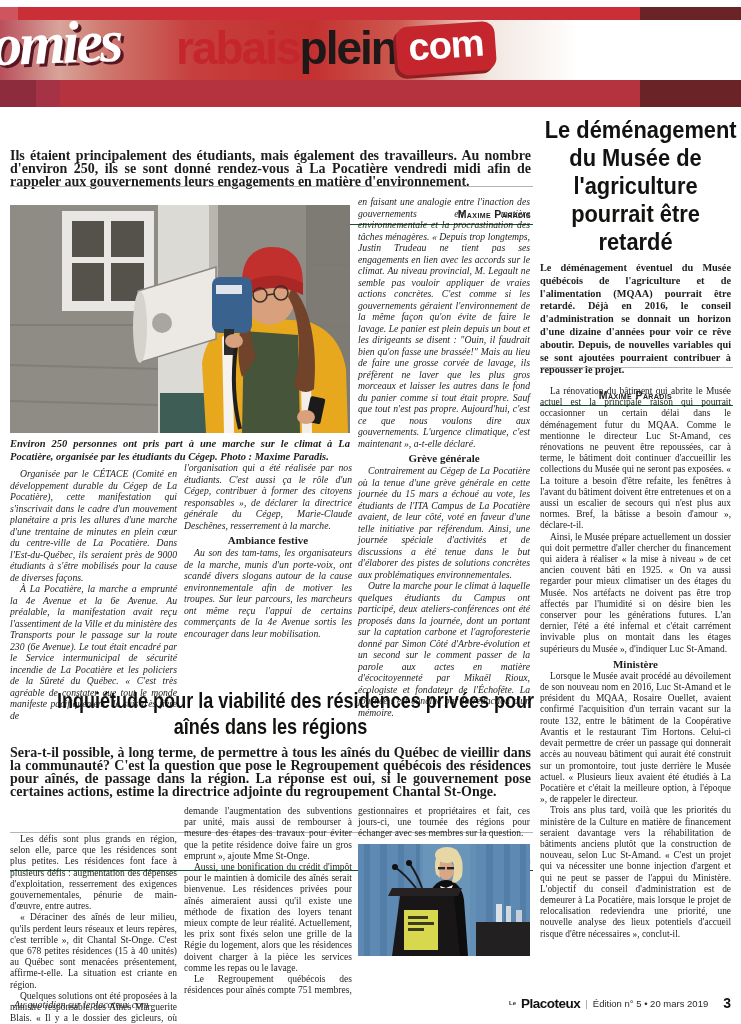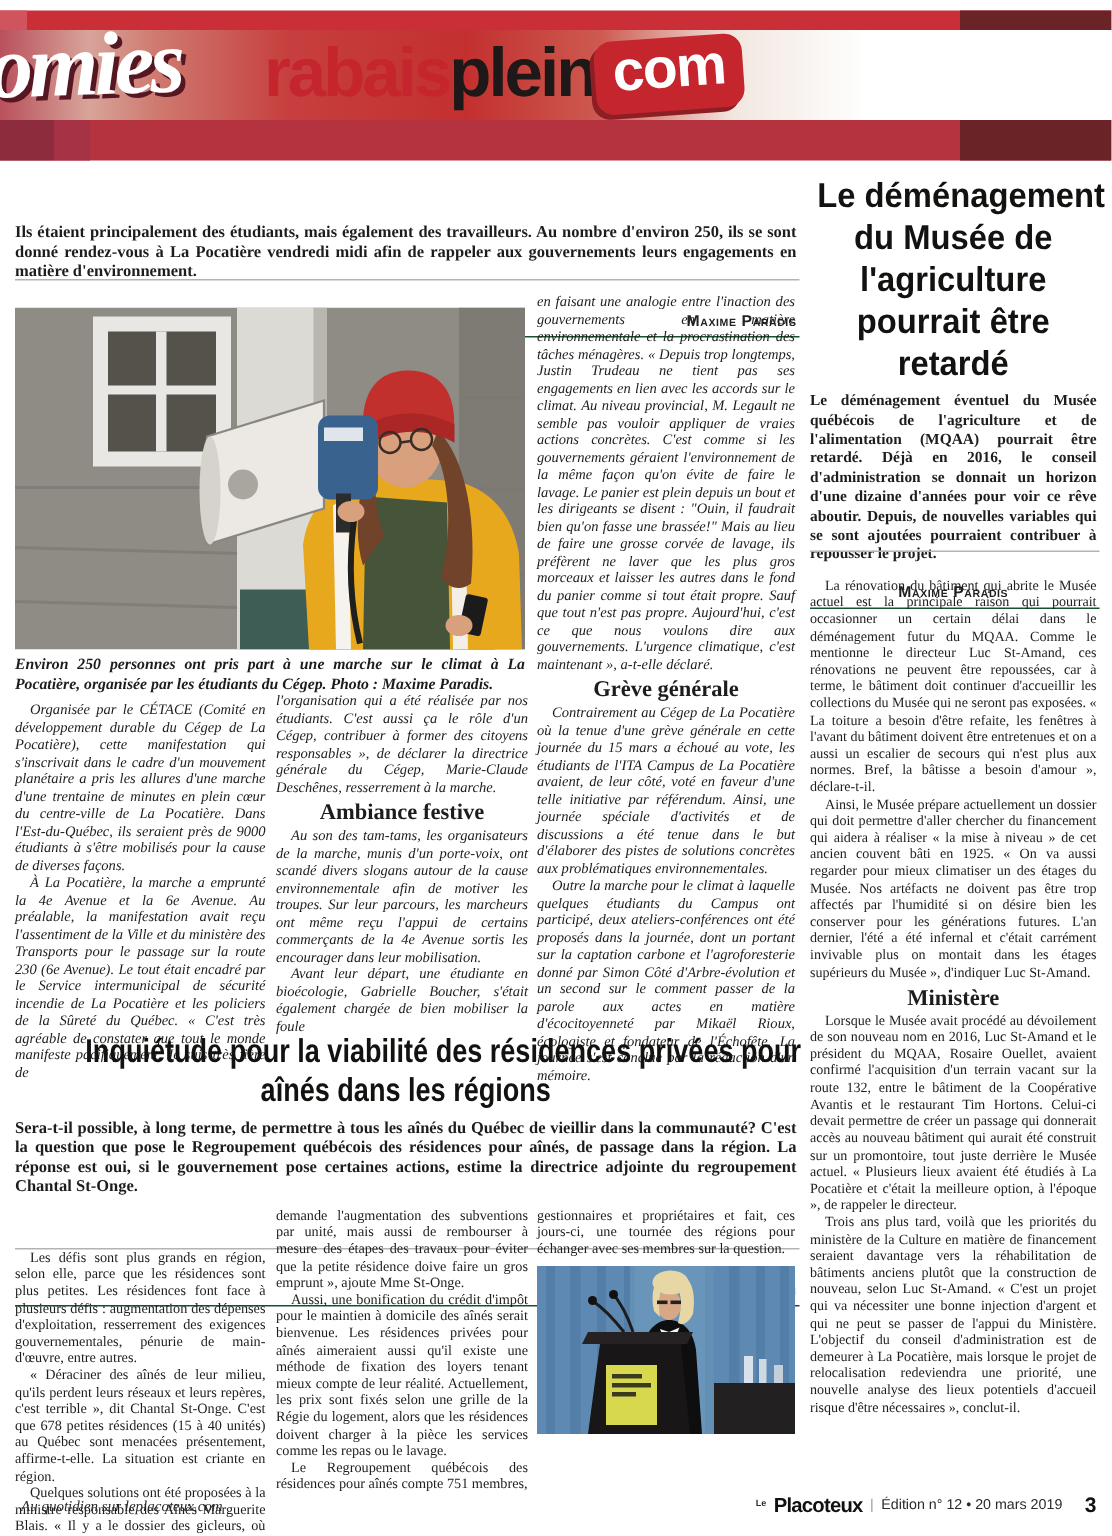--- a/index.html
+++ b/index.html
@@ -26,31 +26,31 @@
     font-size:46px;letter-spacing:-2px;white-space:nowrap;}
   .logo .rabais{color:#c5262d;}
   .logo .chocs{color:#1e1818;}
   .logo .combox{display:inline-block;background:#c5262d;color:#fff;border-radius:12px;
     padding:0 12px 6px 12px;font-size:38px;letter-spacing:-1px;
     transform:rotate(-4deg) translateY(-6px);box-shadow:-3px 3px 0 #8c1f24;}
 
   
   .headline{font-family:"Liberation Sans",sans-serif;font-weight:bold;color:#121210;text-align:center;}
   .hline{display:block;white-space:nowrap;transform:scaleX(0.85);transform-origin:50% 50%;}
-  .lead{font-weight:bold;font-size:11px;line-height:13px;text-align:justify;}
+  .lead{font-weight:bold;font-size:14px;line-height:13px;text-align:justify;}
   .bylinebox{border-top:1px solid #b3b3b3;border-bottom:1px solid #14532d;
     text-align:right;padding:17px 2px 2px 0;}
   .byline{font-family:"Liberation Sans",sans-serif;font-weight:bold;font-size:10.5px;
     font-variant:small-caps;letter-spacing:.4px;color:#222;}
   .col p{margin:0;text-indent:10px;text-align:justify;}
   .col p.noindent{text-indent:0;}
   .maincol p{font-size:9.7px;line-height:11.5px;font-style:italic;}
   .rightcol p{font-size:9.4px;line-height:11.2px;}
   .botcol p{font-size:9.5px;line-height:11.2px;}
-  .subhead{font-weight:bold;text-align:center;font-size:15px;margin:3px 0 1px 0;text-indent:0 !important;}
+  .subhead{font-weight:bold;text-align:center;font-size:11px;margin:3px 0 1px 0;text-indent:0 !important;}
   .caption{font-weight:bold;font-style:italic;font-size:10.5px;line-height:13px;text-align:justify;}
 
   
   .footer-left{left:14px;top:999px;font-style:italic;font-size:10px;color:#2a2a2a;}
   .footer-right{right:10px;top:995px;font-family:"Liberation Sans",sans-serif;
     font-size:9.5px;color:#2a2a2a;display:flex;align-items:center;gap:5px;}
   .brand-le{font-size:6px;font-weight:bold;}
   .brand{font-weight:bold;font-size:13.5px;letter-spacing:-0.5px;color:#111;}
   .pipe{color:#999;}
   .pagenum{font-weight:bold;font-size:14px;color:#111;margin-left:10px;}
@@ -131,21 +131,20 @@
   <div class="abs caption" style="left:10px;top:437px;width:340px;">Environ 250 personnes ont pris part à une marche sur le climat à La Pocatière, organisée par les étudiants du Cégep. Photo : Maxime Paradis.</div>
 
   <div class="abs col maincol" style="left:10px;top:468px;width:167px;">
     <p>Organisée par le CÉTACE (Comité en développement durable du Cégep de La Pocatière), cette manifestation qui s'inscrivait dans le cadre d'un mouvement planétaire a pris les allures d'une marche d'une trentaine de minutes en plein cœur du centre-ville de La Pocatière. Dans l'Est-du-Québec, ils seraient près de 9000 étudiants à s'être mobilisés pour la cause de diverses façons.</p>
     <p>À La Pocatière, la marche a emprunté la 4e Avenue et la 6e Avenue. Au préalable, la manifestation avait reçu l'assentiment de la Ville et du ministère des Transports pour le passage sur la route 230 (6e Avenue). Le tout était encadré par le Service intermunicipal de sécurité incendie de La Pocatière et les policiers de la Sûreté du Québec. « C'est très agréable de constater que tout le monde manifeste pacifiquement. Je suis très fière de</p>
   </div>
   <div class="abs col maincol" style="left:184px;top:462px;width:168px;">
     <p class="noindent">l'organisation qui a été réalisée par nos étudiants. C'est aussi ça le rôle d'un Cégep, contribuer à former des citoyens responsables », de déclarer la directrice générale du Cégep, Marie-Claude Deschênes, resserrement à la marche.</p>
     <div class="subhead">Ambiance festive</div>
     <p>Au son des tam-tams, les organisateurs de la marche, munis d'un porte-voix, ont scandé divers slogans autour de la cause environnementale afin de motiver les troupes. Sur leur parcours, les marcheurs ont même reçu l'appui de certains commerçants de la 4e Avenue sortis les encourager dans leur mobilisation.</p>
-    <p>Avant leur départ, une étudiante en bioécologie, Gabrielle Boucher, s'était également chargée de bien mobiliser la foule</p>
   </div>
   <div class="abs col maincol" style="left:358px;top:196px;width:172px;">
     <p class="noindent">en faisant une analogie entre l'inaction des gouvernements en matière environnementale et la procrastination des tâches ménagères. « Depuis trop longtemps, Justin Trudeau ne tient pas ses engagements en lien avec les accords sur le climat. Au niveau provincial, M. Legault ne semble pas vouloir appliquer de vraies actions concrètes. C'est comme si les gouvernements géraient l'environnement de la même façon qu'on évite de faire le lavage. Le panier est plein depuis un bout et les dirigeants se disent : "Ouin, il faudrait bien qu'on fasse une brassée!" Mais au lieu de faire une grosse corvée de lavage, ils préfèrent ne laver que les plus gros morceaux et laisser les autres dans le fond du panier comme si tout était propre. Sauf que tout n'est pas propre. Aujourd'hui, c'est ce que nous voulons dire aux gouvernements. L'urgence climatique, c'est maintenant », a-t-elle déclaré.</p>
     <div class="subhead">Grève générale</div>
     <p>Contrairement au Cégep de La Pocatière où la tenue d'une grève générale en cette journée du 15 mars a échoué au vote, les étudiants de l'ITA Campus de La Pocatière avaient, de leur côté, voté en faveur d'une telle initiative par référendum. Ainsi, une journée spéciale d'activités et de discussions a été tenue dans le but d'élaborer des pistes de solutions concrètes aux problématiques environnementales.</p>
     <p>Outre la marche pour le climat à laquelle quelques étudiants du Campus ont participé, deux ateliers-conférences ont été proposés dans la journée, dont un portant sur la captation carbone et l'agroforesterie donné par Simon Côté d'Arbre-évolution et un second sur le comment passer de la parole aux actes en matière d'écocitoyenneté par Mikaël Rioux, écologiste et fondateur de l'Échofête. La journée s'est conclue par la rédaction d'un mémoire.</p>
   </div>
 
   <div class="abs headline" style="left:540px;top:116px;width:191px;font-size:23px;line-height:28px;">
     <span class="hline" style="transform:scaleX(0.95);">Le déménagement</span>
@@ -231,17 +230,17 @@
       <rect x="50" y="84" width="16" height="3" fill="#3a3a1f"></rect>
     </svg>
   </div>
 
 
   <div class="abs footer-left">Au quotidien sur leplacoteux.com</div>
   <div class="abs footer-right">
     <span class="brand-le">Le</span>
       <span class="brand">Placoteux</span>
     <span class="pipe">|</span>
-    <span>Édition n° 12 • 20 mars 2019</span>
+    <span>Édition n° 5 • 20 mars 2019</span>
     <span class="pagenum">3</span>
   </div>
 
 </div>
 
 </body></html>

